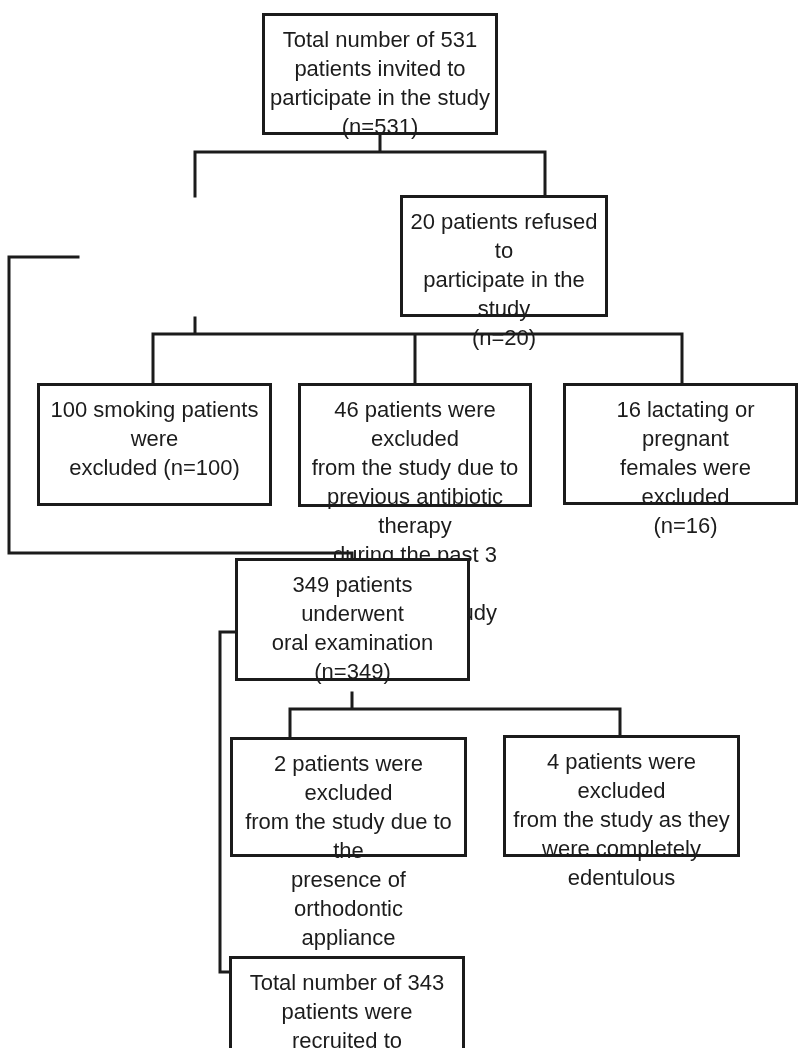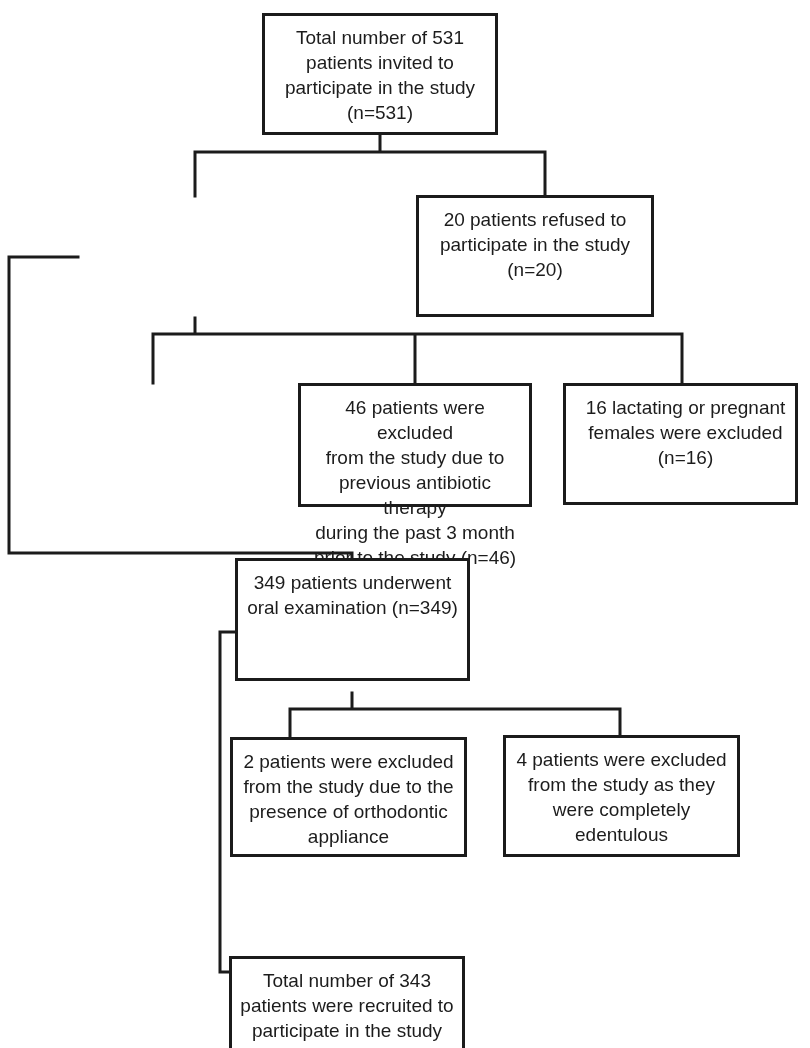--- a/index.html
+++ b/index.html
@@ -19,30 +19,30 @@
     position: absolute;
     left: 0; top: 0;
     width: 810px; height: 1048px;
   }
   .node {
     position: absolute;
     box-sizing: border-box;
     border: 3px solid #1b1b1b;
     background: #ffffff;
     color: #1c1c1c;
-    font-size: 19px;
+    font-size: 22px;
     line-height: 1.32;
     text-align: center;
     white-space: pre-line;
     padding: 9px 4px 0 4px;
   }
   
   .n-invited     { left: 262px; top:  13px; width: 236px; height: 122px; }
   .n-eligibility { left:  78px; top: 196px; width: 235px; height: 122px; }
-  .n-refused     { left: 416px; top: 195px; width: 238px; height: 122px; }
+  .n-refused     { left: 400px; top: 195px; width: 208px; height: 122px; }
   .n-smoking     { left:  37px; top: 383px; width: 235px; height: 123px; }
   .n-antibiotic  { left: 298px; top: 383px; width: 234px; height: 124px; }
   .n-lactating   { left: 563px; top: 383px; width: 235px; height: 122px; padding-left: 14px; }
   .n-oral-exam   { left: 235px; top: 558px; width: 235px; height: 123px; }
   .n-orthodontic { left: 230px; top: 737px; width: 237px; height: 120px; }
   .n-edentulous  { left: 503px; top: 735px; width: 237px; height: 122px; }
   .n-recruited   { left: 229px; top: 912px; width: 236px; height: 122px; margin-top: 44px; }
 </style>
 </head>
 <body>
@@ -65,20 +65,22 @@
   <div class="node n-invited">Total number of 531
 patients invited to
 participate in the study
 (n=531)</div>
 
 
   <div class="node n-refused">20 patients refused to
 participate in the study
 (n=20)</div>
 
+  <div class="node n-smoking">100 smoking patients were
+excluded (n=100)</div>
 
   <div class="node n-antibiotic">46 patients were excluded
 from the study due to
 previous antibiotic therapy
 during the past 3 month
 prior to the study (n=46)</div>
 
   <div class="node n-lactating">16 lactating or pregnant
 females were excluded
 (n=16)</div>

